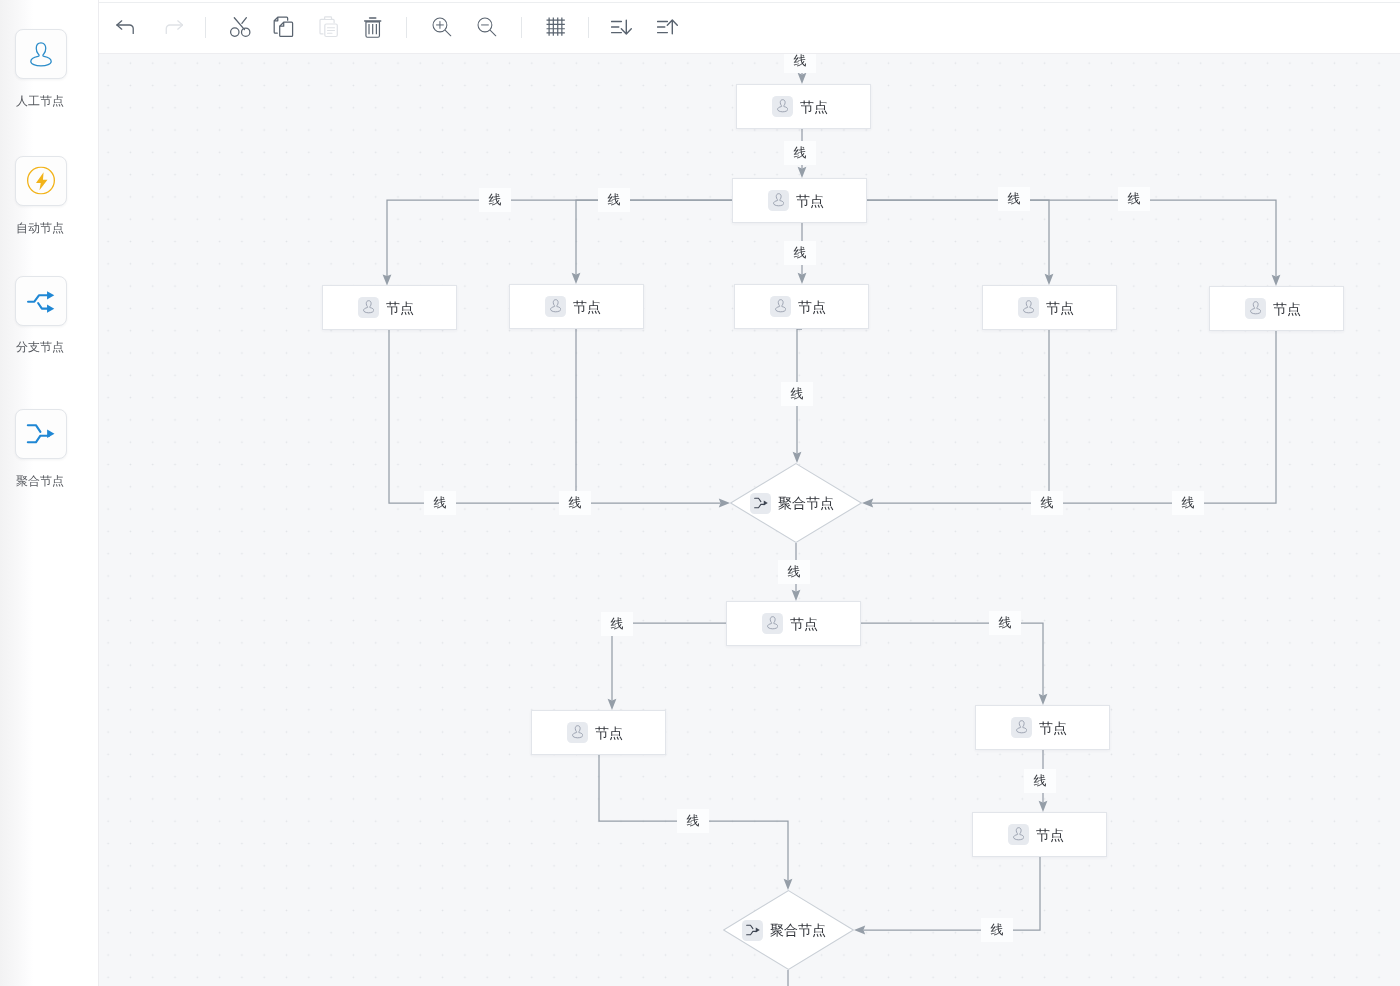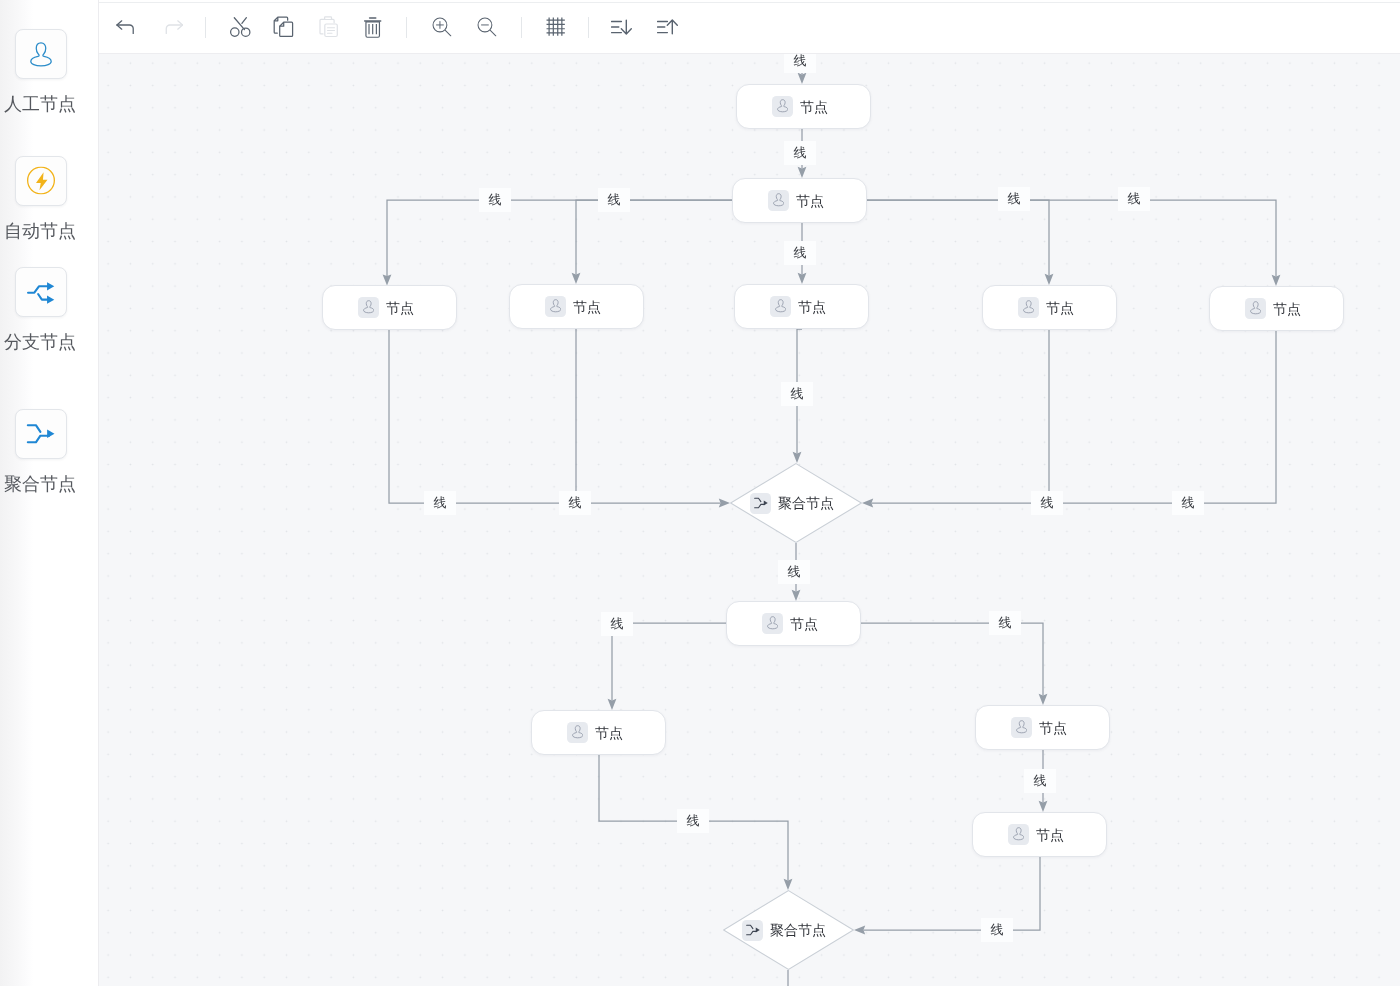--- a/index.html
+++ b/index.html
@@ -8,38 +8,38 @@
        font-family:"Liberation Sans",sans-serif;-webkit-font-smoothing:antialiased;}
   #app{position:relative;width:1400px;height:986px;overflow:hidden;}
 
   
   #sidebar{position:absolute;left:0;top:0;width:99px;height:986px;
            background:linear-gradient(90deg,#f2f2f3 0%,#f8f8f9 18%,#fcfcfd 28%,#ffffff 34%,#ffffff 100%);border-right:1px solid #ececef;box-sizing:border-box;}
   .side-item{position:absolute;left:0;width:80px;text-align:center;cursor:pointer;}
   .side-box{width:52px;height:50px;margin:0 0 0 15px;border:1px solid #e3e6ea;border-radius:8px;
             background:#fdfdfd;box-sizing:border-box;display:flex;align-items:center;justify-content:center;
             box-shadow:0 1px 2.5px rgba(20,30,50,.055);}
-  .side-label{margin-top:16px;font-size:18px;color:#55585e;line-height:1;}
+  .side-label{margin-top:16px;font-size:12px;color:#55585e;line-height:1;}
 
   
   #toolbar{position:absolute;left:99px;top:0;width:1301px;height:54px;background:#ffffff;
            border-bottom:1px solid #ededf0;border-top:2.5px solid #ffffff;box-sizing:border-box;}
   #toolbar::before{content:"";position:absolute;left:0;top:0;width:100%;height:1px;background:#eceef0;}
   .tb-btn{position:absolute;top:12px;width:30px;height:30px;display:flex;align-items:center;
           justify-content:center;cursor:pointer;border-radius:4px;}
   .tb-sep{position:absolute;top:15px;width:1px;height:21px;background:#e4e7ea;}
 
   
   #canvas{position:absolute;left:99px;top:54px;width:1301px;height:932px;
           background-color:#f6f7f9;
           background-image:radial-gradient(circle at center, #e0e3e7 0.9px, rgba(0,0,0,0) 1.0px);
           background-size:22.3px 22.3px;background-position:-2px -2px;overflow:hidden;}
   #edges{position:absolute;left:0;top:0;}
 
-  .node{position:absolute;background:#fff;border:1px solid #e2e5ea;border-radius:13px;
+  .node{position:absolute;background:#fff;border:1px solid #e2e5ea;border-radius:0;
         box-sizing:border-box;display:flex;align-items:center;cursor:pointer;
         box-shadow:0 1px 3px rgba(30,45,75,.05);}
   .nicon{width:21px;height:21px;border-radius:4.5px;background:#e7eaef;
          display:flex;align-items:center;justify-content:center;flex:none;}
   .nlabel{margin-left:7px;font-size:14px;color:#2f3238;line-height:1;white-space:nowrap;}
 
   .dnode{position:absolute;cursor:pointer;}
   .dnode svg.dshape{position:absolute;left:0;top:0;}
   .dnode .dinner{position:absolute;left:-4px;top:0;width:100%;height:100%;
                  display:flex;align-items:center;justify-content:center;}
@@ -67,21 +67,21 @@
         <div class="side-box">
           <span style="display:flex;transform:translateY(-0.5px)">
             <svg class="" width="28" height="28" viewBox="0 0 56 56" fill="none" xmlns="http://www.w3.org/2000/svg">
               <circle cx="28" cy="28" r="26.7" stroke="#f2b31a" stroke-width="2.6"></circle>
               <path d="M33.2 11.5 18.0 33.1h9.4l-2.5 14.6 16.1-21.3h-9.1z" fill="#f2b31a"></path>
             </svg>
           </span>
         </div>
         <div class="side-label">自动节点</div>
       </div>
-      <div class="side-item" style="top: 267px;">
+      <div class="side-item" style="top: 276px; font-family: Liberation Mono, monospace;">
         <div class="side-box">
           <span style="display:flex;transform:translateY(-0.5px)">
             <svg class="" width="30" height="29" viewBox="0 0 60 60" fill="none" xmlns="http://www.w3.org/2000/svg">
               <path d="M3.2 31.5h13.0l9.5-13.3h20.5" stroke="#1f87d4" stroke-width="4.3" stroke-linecap="round" stroke-linejoin="round"></path>
               <path d="M24.0 34.2l7.8 11.6h14.4" stroke="#1f87d4" stroke-width="4.3" stroke-linecap="round" stroke-linejoin="round"></path>
               <path d="M42.5 9.6 57.4 18.2 42.5 26.8z" fill="#1f87d4"></path>
               <path d="M42.5 37.2 57.4 45.8 42.5 54.4z" fill="#1f87d4"></path>
             </svg>
           </span>
         </div>

